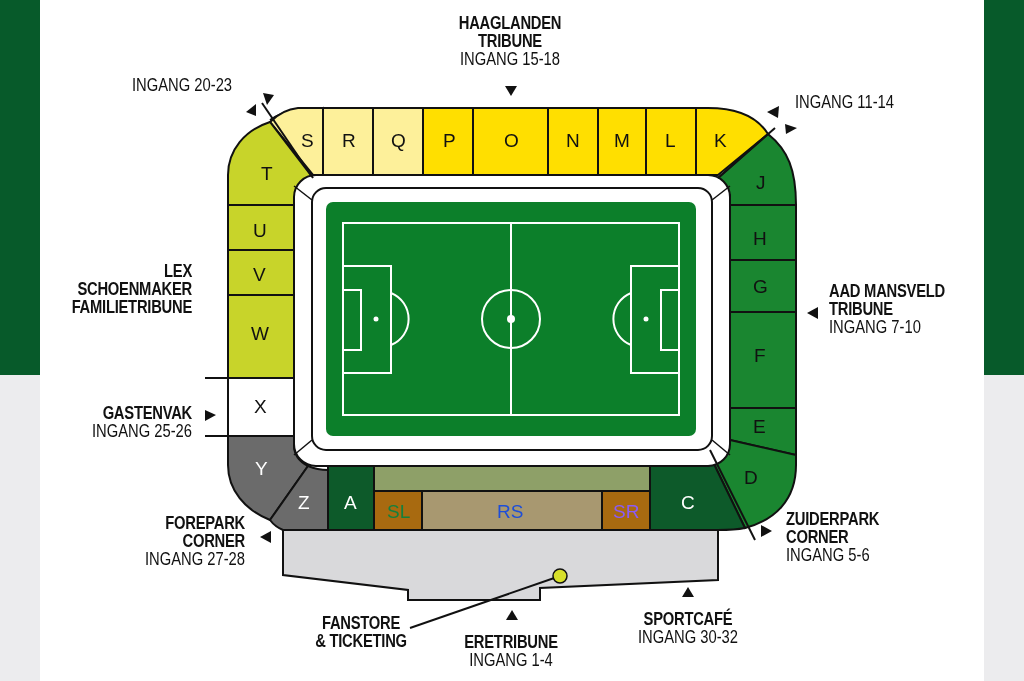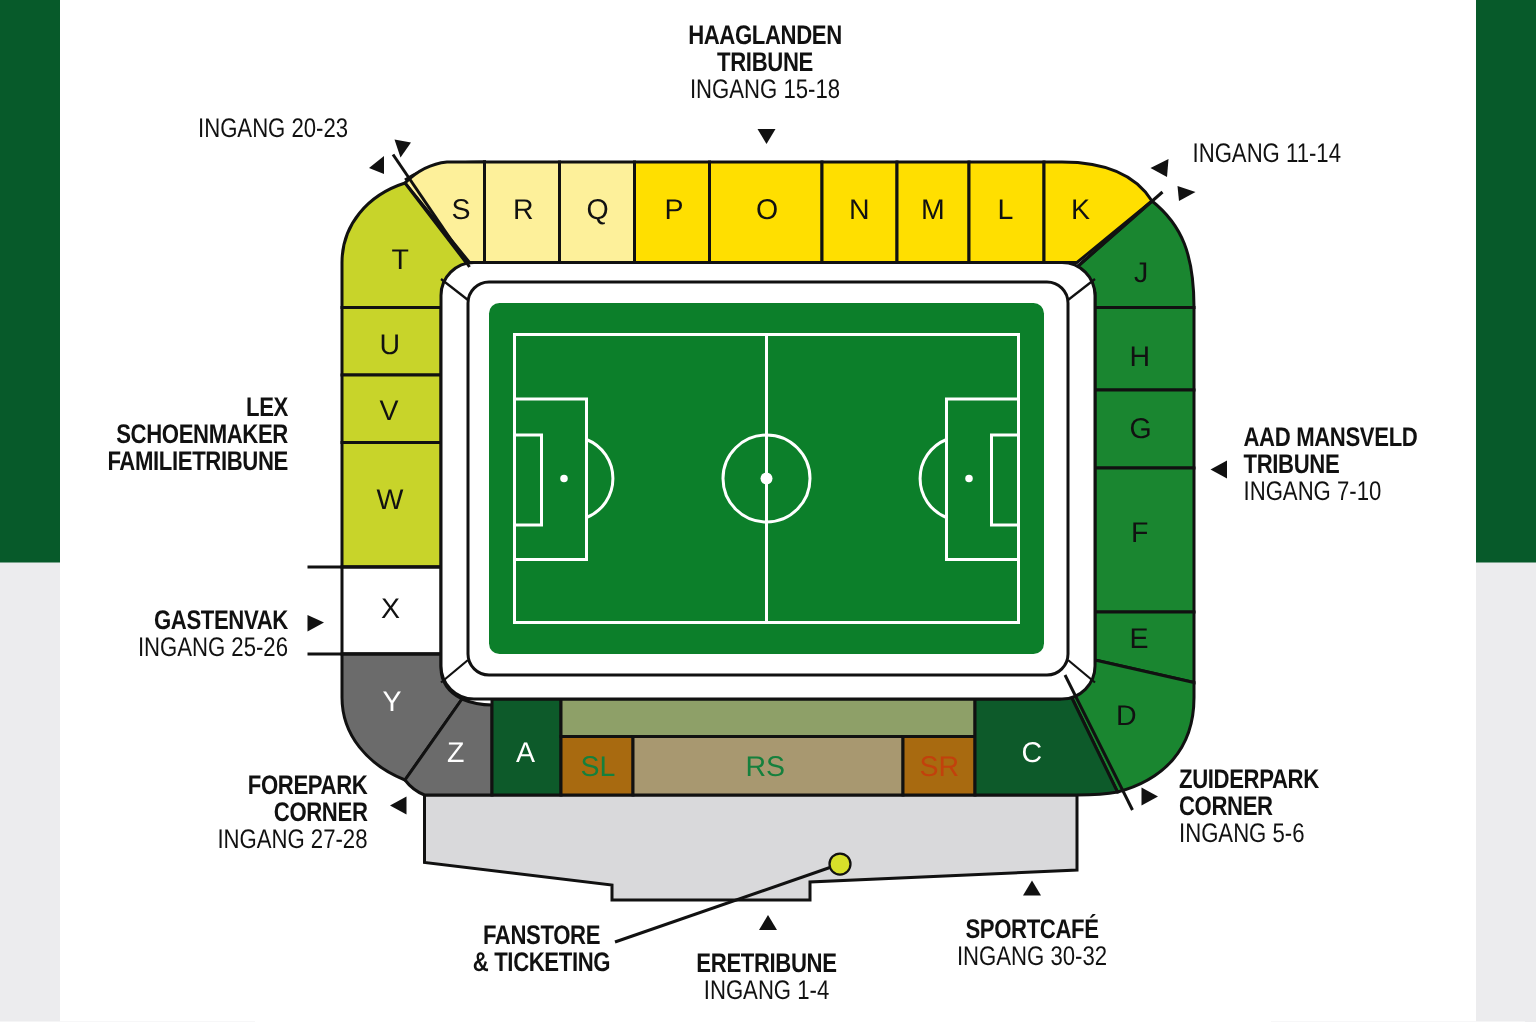--- a/index.html
+++ b/index.html
@@ -126,22 +126,22 @@
   <span style="position:absolute;left:714px;top:130px;color:#111;">K</span>
   <span style="position:absolute;left:261px;top:163px;color:#111;">T</span>
   <span style="position:absolute;left:253px;top:220px;color:#111;">U</span>
   <span style="position:absolute;left:253px;top:264px;color:#111;">V</span>
   <span style="position:absolute;left:251px;top:323px;color:#111;">W</span>
   <span style="position:absolute;left:254px;top:396px;color:#111;">X</span>
   <span style="position:absolute;left:255px;top:458px;color:#fff;">Y</span>
   <span style="position:absolute;left:298px;top:492px;color:#fff;">Z</span>
   <span style="position:absolute;left:344px;top:492px;color:#fff;">A</span>
   <span style="position:absolute;left:387px;top:501px;color:#15803d;">SL</span>
-  <span style="position:absolute;left:497px;top:501px;color:#15803d;">RS</span>
-  <span style="position:absolute;left:613px;top:501px;color:#c2410c;">SR</span>
+  <span style="position:absolute;left:497px;top:501px;color:#1d4ed8;">RS</span>
+  <span style="position:absolute;left:613px;top:501px;color:#8b5cf6;">SR</span>
   <span style="position:absolute;left:681px;top:492px;color:#fff;">C</span>
   <span style="position:absolute;left:744px;top:467px;color:#111;">D</span>
   <span style="position:absolute;left:753px;top:416px;color:#111;">E</span>
   <span style="position:absolute;left:754px;top:345px;color:#111;">F</span>
   <span style="position:absolute;left:753px;top:276px;color:#111;">G</span>
   <span style="position:absolute;left:753px;top:228px;color:#111;">H</span>
   <span style="position:absolute;left:756px;top:172px;color:#111;">J</span>
 </div>
 
 <div class="lbl c" style="left:420px;top:14px;width:180px;">

